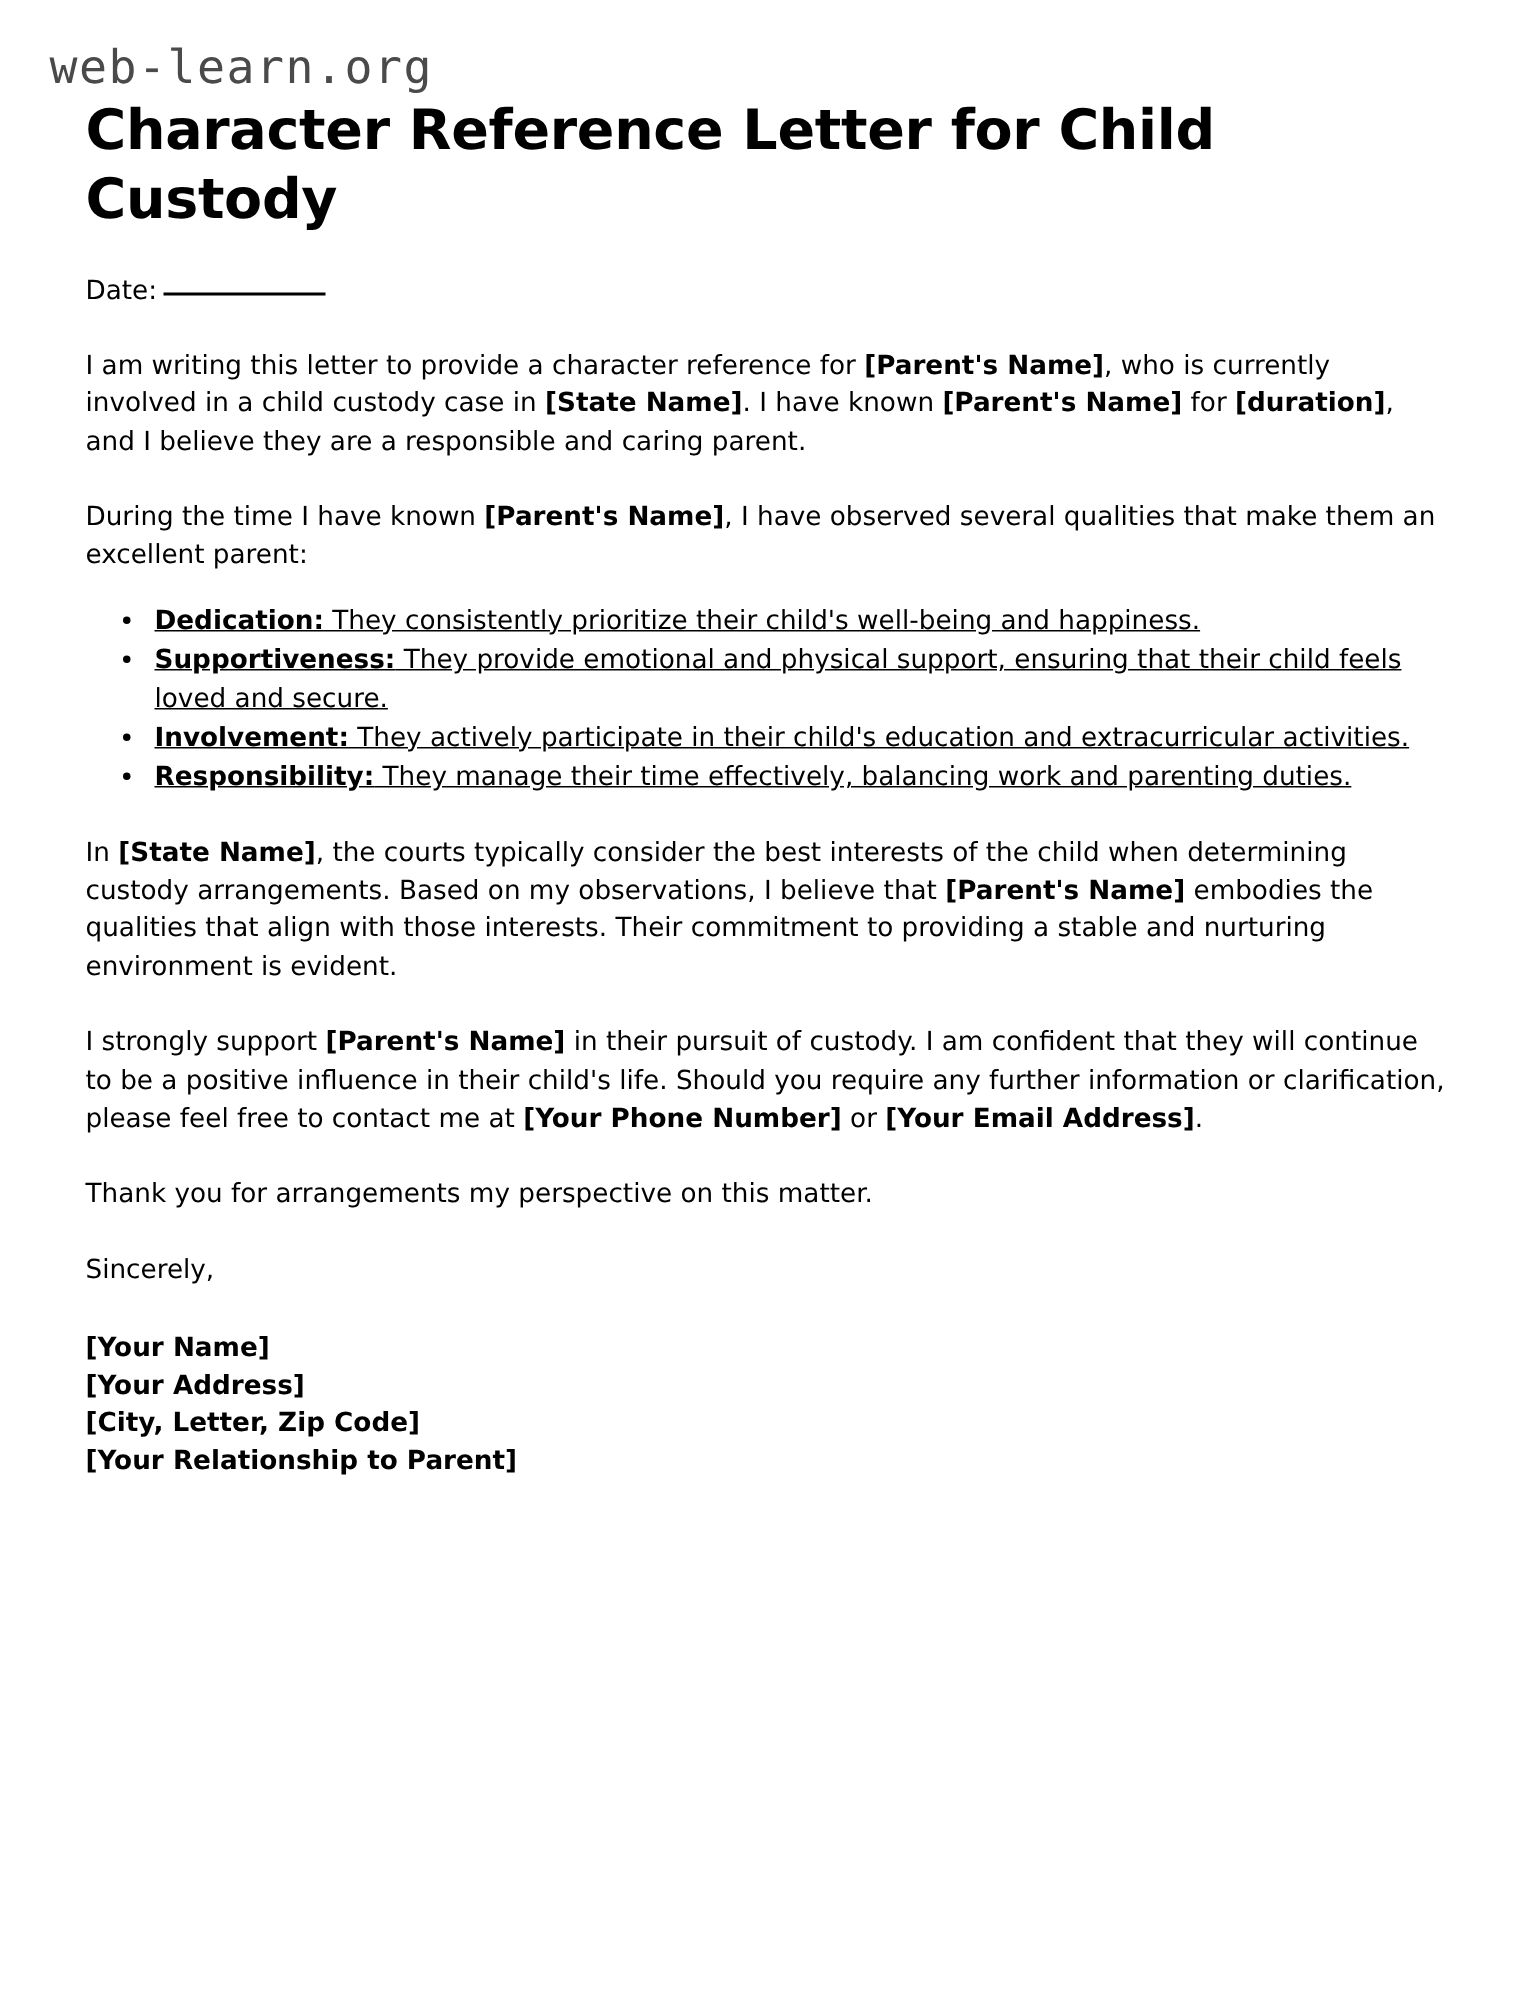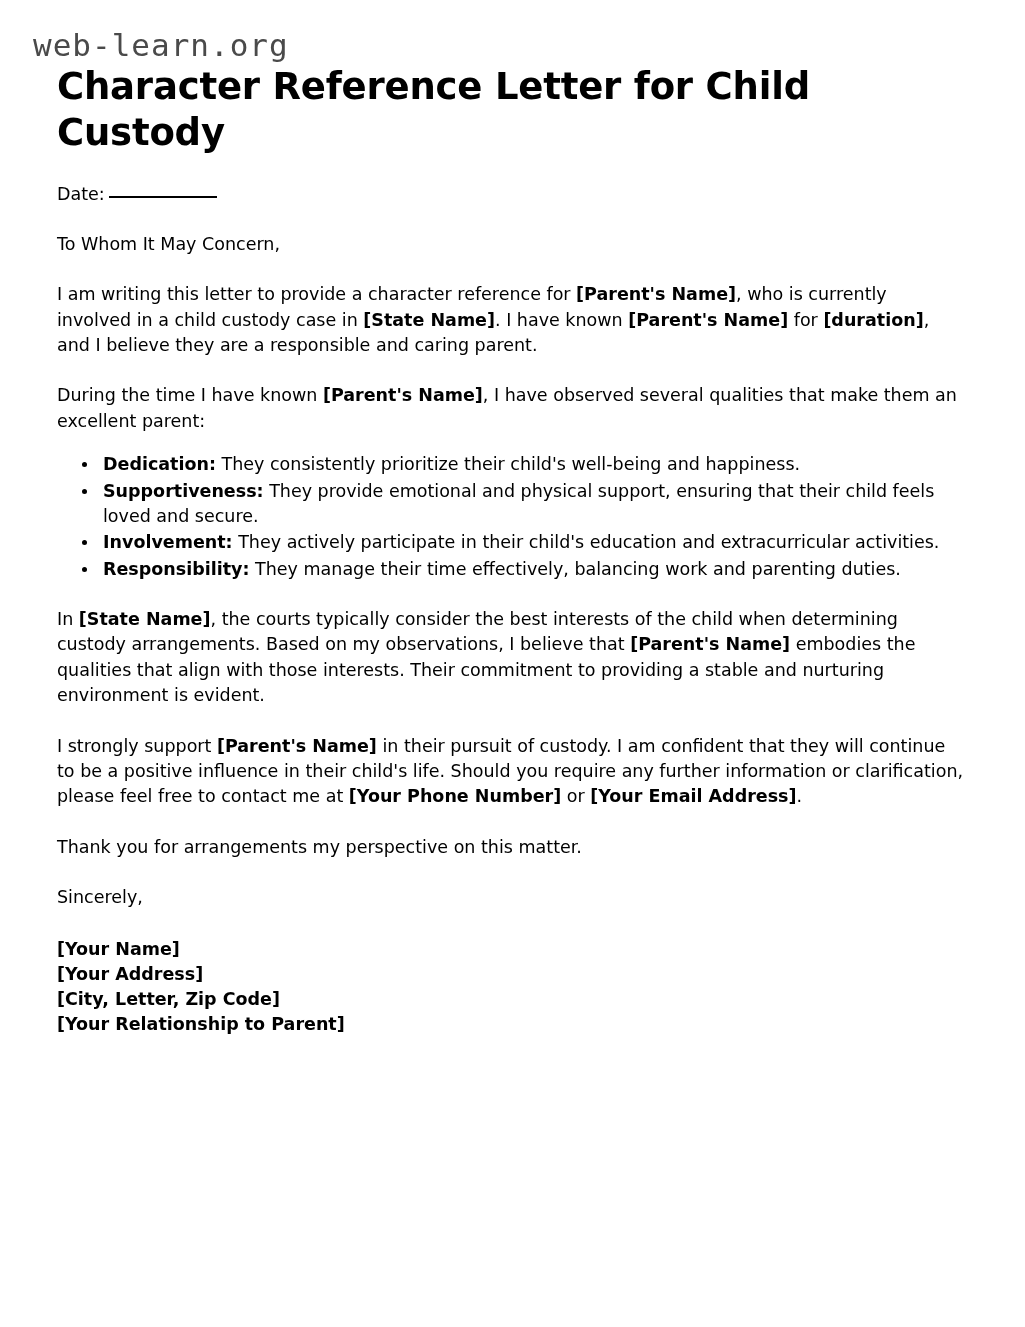--- a/index.html
+++ b/index.html
@@ -48,20 +48,21 @@
     display: inline-block;
     border-bottom: 2px solid #000;
     width: 108px;
     vertical-align: 2px;
     margin-left: 4px;
   }
   ul.qualities {
     margin: 18px 0 0 0;
     padding-left: 42px;
     list-style: disc;
+    text-decoration: underline;
   }
   ul.qualities li {
     font-size: 17.5px;
     line-height: 1.45;
     margin: 0 0 1px 0;
     padding-left: 4px;
   }
   ul.qualities li::marker {
     font-size: 16px;
   }
@@ -82,21 +83,20 @@
 <body>
 
 <div class="page">
 
   <div class="site-brand">web-learn.org</div>
 
   <h1 class="doc-title">Character Reference Letter for Child Custody</h1>
 
   <p class="para date-line"><span>Date:</span><span class="blank"></span></p>
 
-  <p class="para">To Whom It May Concern,</p>
 
   <p class="para"><span>I am writing this letter to provide a character reference for </span><b>[Parent's Name]</b><span>, who is currently involved in a child custody case in </span><b>[State Name]</b><span>. I have known </span><b>[Parent's Name]</b><span> for </span><b>[duration]</b><span>, and I believe they are a responsible and caring parent.</span></p>
 
   <p class="para"><span>During the time I have known </span><b>[Parent's Name]</b><span>, I have observed several qualities that make them an excellent parent:</span></p>
 
   <ul class="qualities">
     <li><b>Dedication:</b><span> They consistently prioritize their child's well-being and happiness.</span></li>
     <li><b>Supportiveness:</b><span> They provide emotional and physical support, ensuring that their child feels loved and secure.</span></li>
     <li><b>Involvement:</b><span> They actively participate in their child's education and extracurricular activities.</span></li>
     <li><b>Responsibility:</b><span> They manage their time effectively, balancing work and parenting duties.</span></li>

